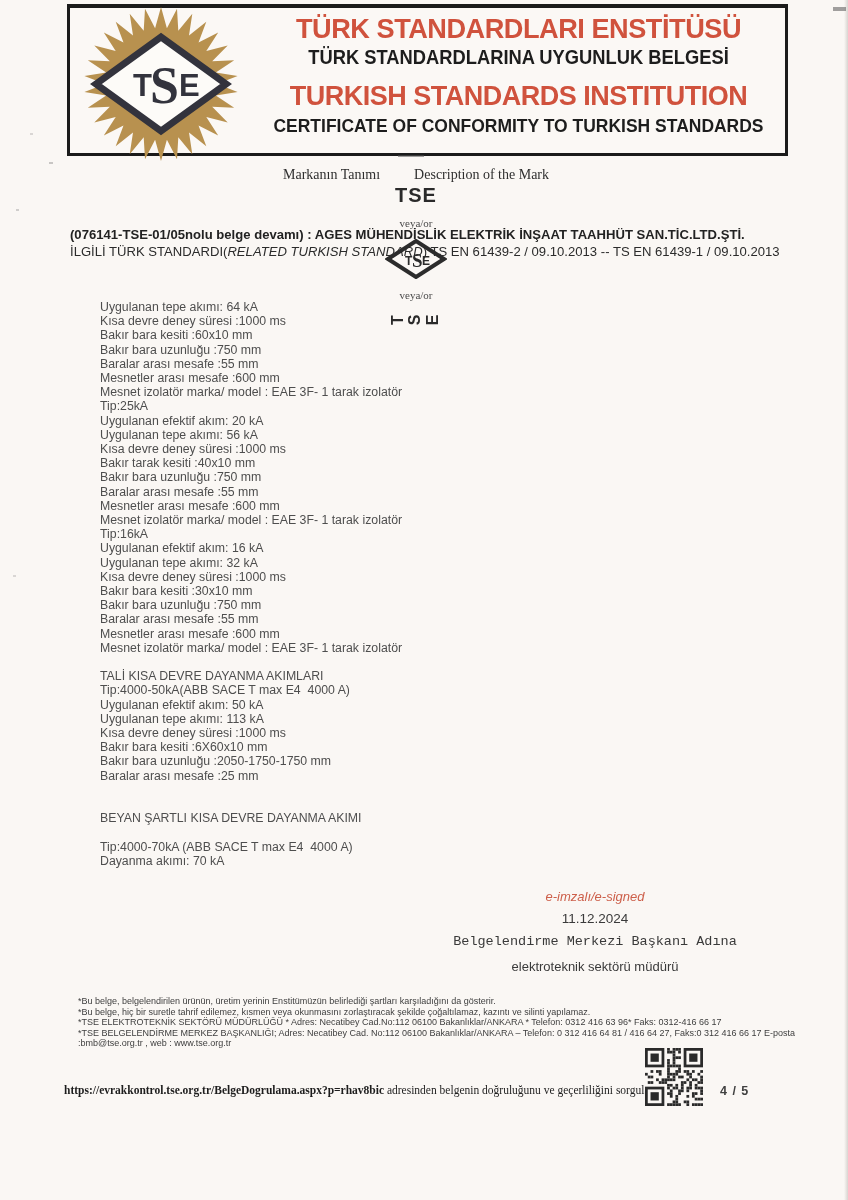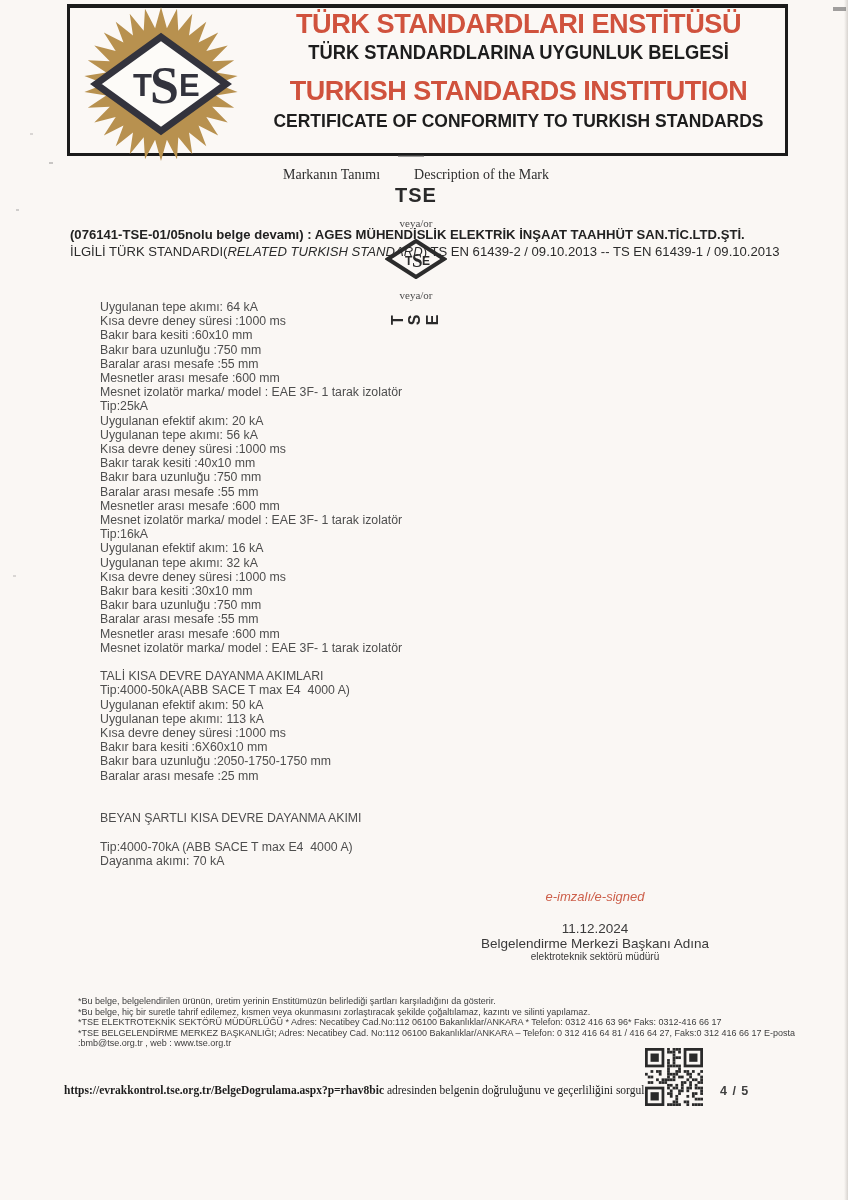--- a/index.html
+++ b/index.html
@@ -4,21 +4,21 @@
 <style>
   html,body{margin:0;padding:0;}
   .page{position:relative;width:848px;height:1200px;background:#faf7f4;overflow:hidden;
         font-family:"Liberation Sans",sans-serif;color:#3c3c3c;}
   .page-edge{position:absolute;right:0;top:0;width:4px;height:100%;background:linear-gradient(to right,#faf7f4,#d8d4d0);}
 
   
   .hdr-box{position:absolute;left:67px;top:4px;width:721px;height:152px;background:#fbf8f5;
            border:3px solid #1b1b1b;border-top-width:4px;display:flex;align-items:stretch;box-sizing:border-box;}
   .hdr-logo{position:relative;width:182px;flex:none;}
-  .hdr-titles{flex:1;text-align:center;}
+  .hdr-titles{flex:1;text-align:center;padding-top:5px;}
   .t-red{color:#d0523d;font-weight:bold;}
   .hdr-t1{font-size:28px;letter-spacing:-0.5px;transform:scaleX(0.97);}
   .hdr-t2{font-size:19.5px;font-weight:bold;color:#1d1d1d;margin-top:1px;transform:scaleX(0.94);}
   .hdr-t3{font-size:27px;margin-top:12px;letter-spacing:-0.5px;}
   .hdr-t4{font-size:19px;font-weight:bold;color:#1d1d1d;margin-top:3px;transform:scaleX(0.92);}
 
   
   .mark{position:absolute;left:0;top:167px;width:832px;text-align:center;}
   .mark-labels{font-family:"Liberation Serif",serif;font-size:14px;color:#2e2e2e;}
   .mark-labels .gap{display:inline-block;width:34px;}
@@ -34,24 +34,24 @@
   .info-l2{font-size:13.5px;margin-top:2px;transform:scaleX(0.97);transform-origin:left;color:#2b2b2b;}
   .info-l2 .it{font-style:italic;}
 
   
   .body-block{position:absolute;left:100px;top:285px;width:560px;font-size:12.3px;color:#4e4e4e;margin-top:15px;}
   .bl{min-height:14.2px;line-height:14.2px;white-space:pre;}
 
   
   .sig{position:absolute;left:425px;top:889px;width:340px;text-align:center;color:#3a3a3a;}
   .sig-esigned{font-size:13px;font-style:italic;color:#cd604b;}
-  .sig-date{font-size:13.5px;margin-top:17px;}
-  .sig-behalf{font-size:13.5px;}
+  .sig-date{font-size:13.5px;margin-top:7px;}
+  .sig-behalf{font-size:13.5px;margin-top:8px;font-family:Liberation Mono, monospace;}
   .sig-name{font-size:13.5px;margin-top:1px;}
-  .sig-title{font-size:10px;text-align:center;}
+  .sig-title{font-size:13px;margin-top:10px;text-align:center;}
 
   
   .foot{position:absolute;left:78px;top:996px;width:700px;font-size:9px;line-height:10.6px;color:#3e3e3e;}
   .foot div{white-space:nowrap;}
 
   
   .verify{position:absolute;left:64px;top:1084px;font-family:"Liberation Serif",serif;font-size:11.5px;color:#1d1d1d;}
   .verify .url{font-weight:bold;}
   .qr{position:absolute;left:645px;top:1048px;width:58px;height:58px;}
   .pagenum{position:absolute;left:720px;top:1084px;font-size:12.5px;color:#404040;font-weight:bold;letter-spacing:1px;}

